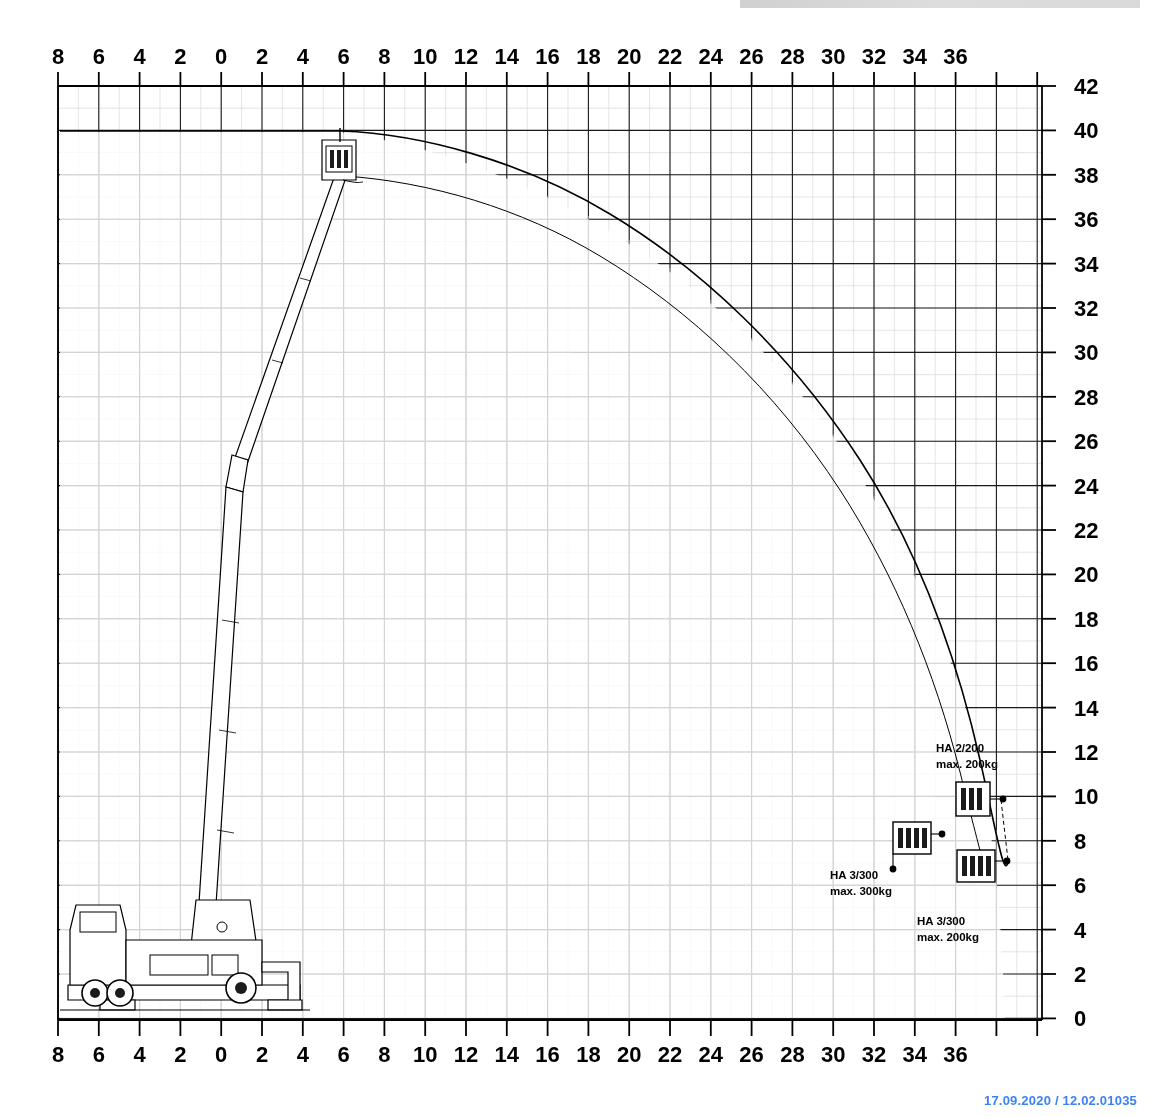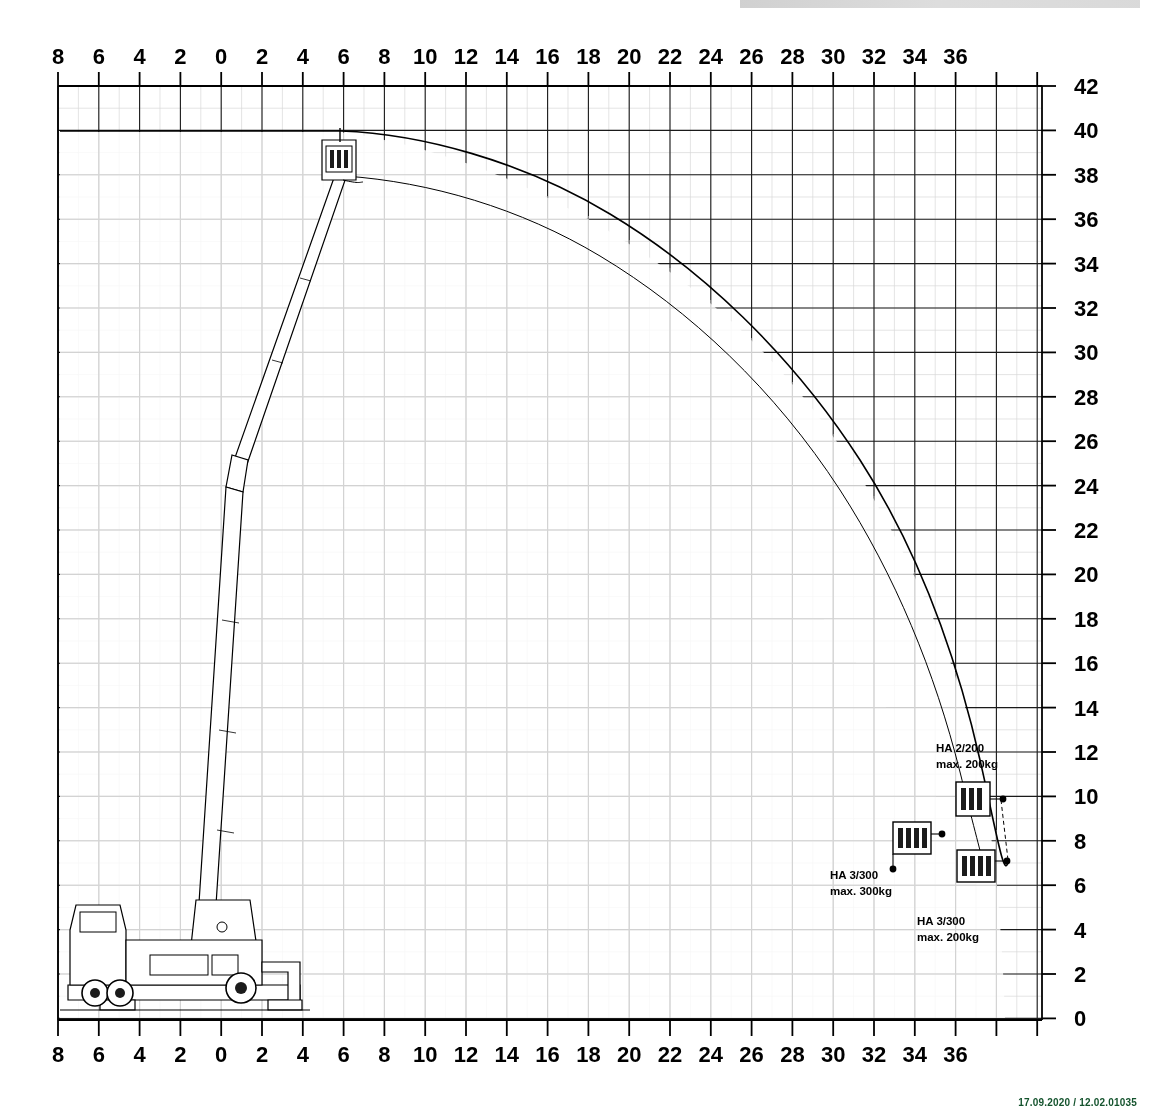--- a/index.html
+++ b/index.html
@@ -46,24 +46,24 @@
   .callout-label {
     font-family: "Liberation Sans", sans-serif;
     font-size: 11.5px;
     font-weight: 700;
     fill: #000000;
   }
   .footer-label {
     position: absolute;
     right: 14px;
     bottom: 8px;
-    font-size: 10px;
+    font-size: 13px;
     font-weight: 700;
     letter-spacing: 0.2px;
-    color: #14532d;
+    color: #3b82f6;
     font-family: "Liberation Sans", sans-serif;
     white-space: nowrap;
   }
   .grid-minor { stroke: #d8d8d8; stroke-width: 0.7; fill: none; }
   .grid-major { stroke: #1a1a1a; stroke-width: 1.1; fill: none; }
   .axis-line { stroke: #000000; stroke-width: 1.8; fill: none; }
   .envelope { stroke: #000000; stroke-width: 1.6; fill: none; }
   .envelope-thin { stroke: #000000; stroke-width: 1.0; fill: none; }
   .boom-fill { fill: #ffffff; stroke: #000000; stroke-width: 1.2; }
   .truck-line { stroke: #000000; stroke-width: 1.2; fill: #ffffff; }

